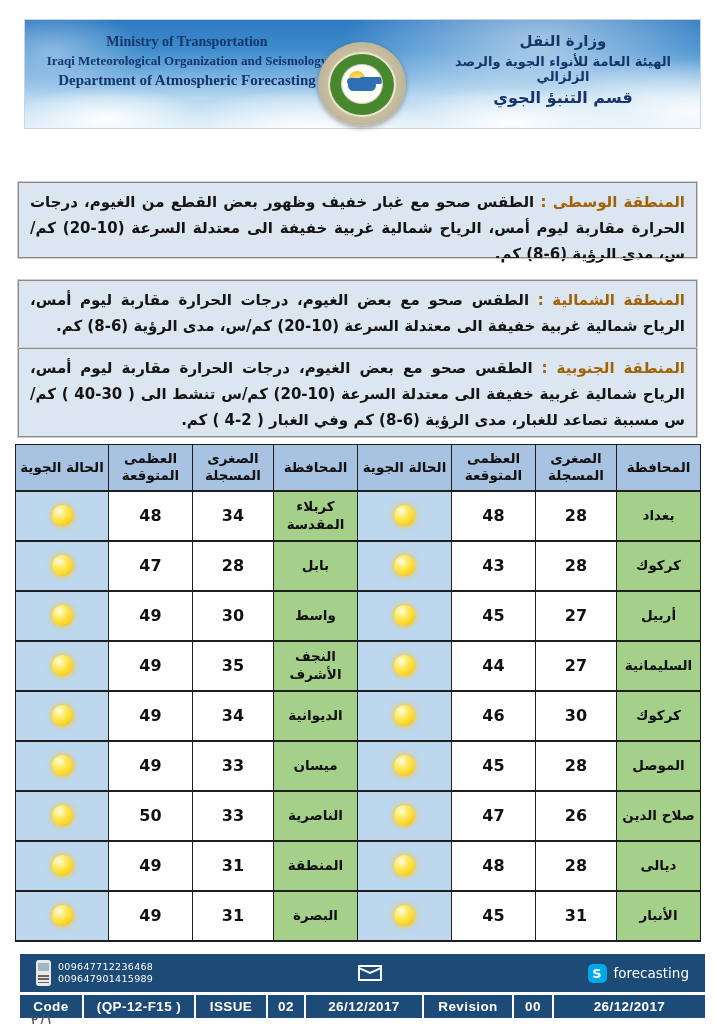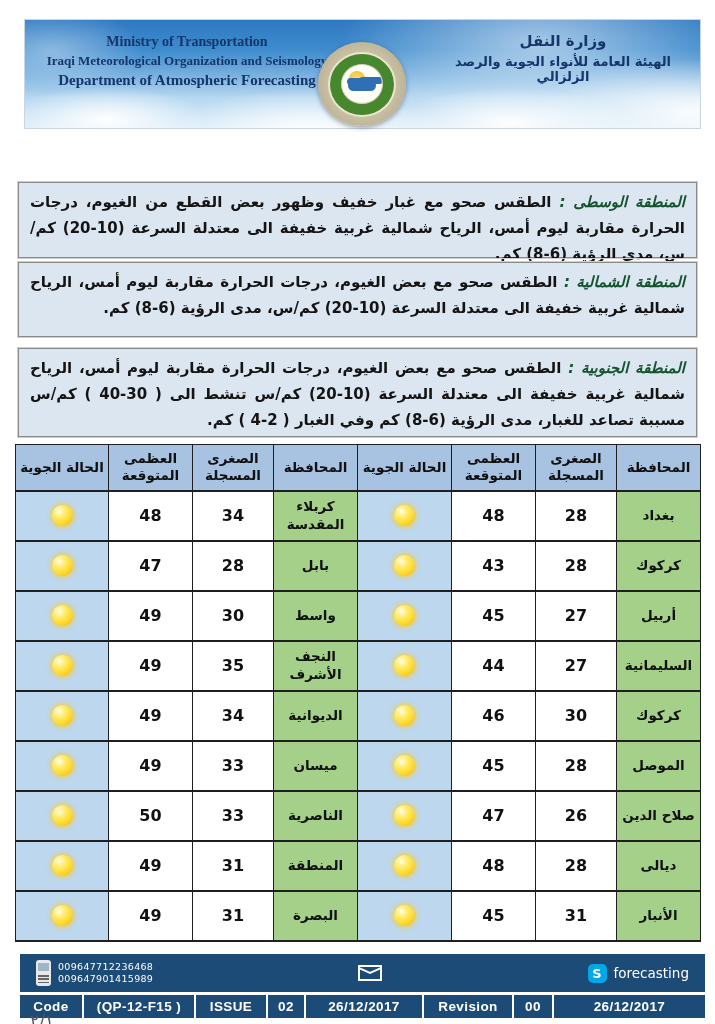--- a/index.html
+++ b/index.html
@@ -45,23 +45,23 @@
   .banner{position:absolute;left:20px;top:133px;width:685px;height:43px;direction:rtl;
     background:linear-gradient(180deg,#4e8d1a 0%,#9ccf55 14%,#74b52e 38%,#4c8a15 72%,#3c750e 88%,#67a82c 100%);
     color:#ffffff;font-weight:bold;font-size:19px;text-align:center;line-height:43px;
     text-shadow:1px 1px 2px rgba(0,0,0,.55);}
 
   
   .region{position:absolute;left:18px;width:679px;background:#dce6f1;
     border:1px solid #8a8a8a;outline:1px solid #cfcfcf;box-sizing:border-box;
     direction:rtl;text-align:justify;padding:7px 11px 4px 11px;
     font-size:15px;font-weight:bold;color:#141414;line-height:1.72;}
-  .region .lbl{color:#14532d;font-style:italic;}
+  .region .lbl{color:#a16207;}
   .region1{top:182px;height:76px;}
-  .region2{top:262px;height:75px;}
+  .region2{top:280px;height:75px;}
   .region3{top:348px;height:89px;}
 
   
   table.fc{position:absolute;left:15px;top:444px;width:686px;border-collapse:collapse;direction:rtl;
     table-layout:fixed;}
   table.fc td,table.fc th{border:1px solid #1f1f1f;border-bottom-width:2px;box-sizing:border-box;
     text-align:center;vertical-align:middle;padding:1px 2px;}
   table.fc th{background:#a8c3e2;font-size:13.5px;font-weight:bold;color:#111;height:46px;line-height:1.25;}
   th.gov-h{background:#93c56f;}
   td.gov{background:#a4d08a;font-size:13.5px;font-weight:bold;color:#111;line-height:1.3;}
@@ -118,20 +118,21 @@
       <div class="seal-green">
         <div class="seal-core">
           <span class="seal-sun"></span>
           <span class="seal-cloud"></span>
         </div>
       </div>
     </div>
     <div class="hdr-ar">
       <div class="l1">وزارة النقل</div>
       <div class="l2">الهيئة العامة للأنواء الجوية والرصد الزلزالي</div>
+      <div class="l3">قسم التنبؤ الجوي</div>
     </div>
   </div>
 
 
   <div class="region region1">
     <span class="lbl">المنطقة الوسطى :</span>
     <span>الطقس صحو مع غبار خفيف وظهور بعض القطع من الغيوم، درجات الحرارة مقاربة ليوم أمس، الرياح شمالية غربية خفيفة الى معتدلة السرعة (10-20) كم/س، مدى الرؤية (6-8) كم.</span>
   </div>
   <div class="region region2">
     <span class="lbl">المنطقة الشمالية :</span>

